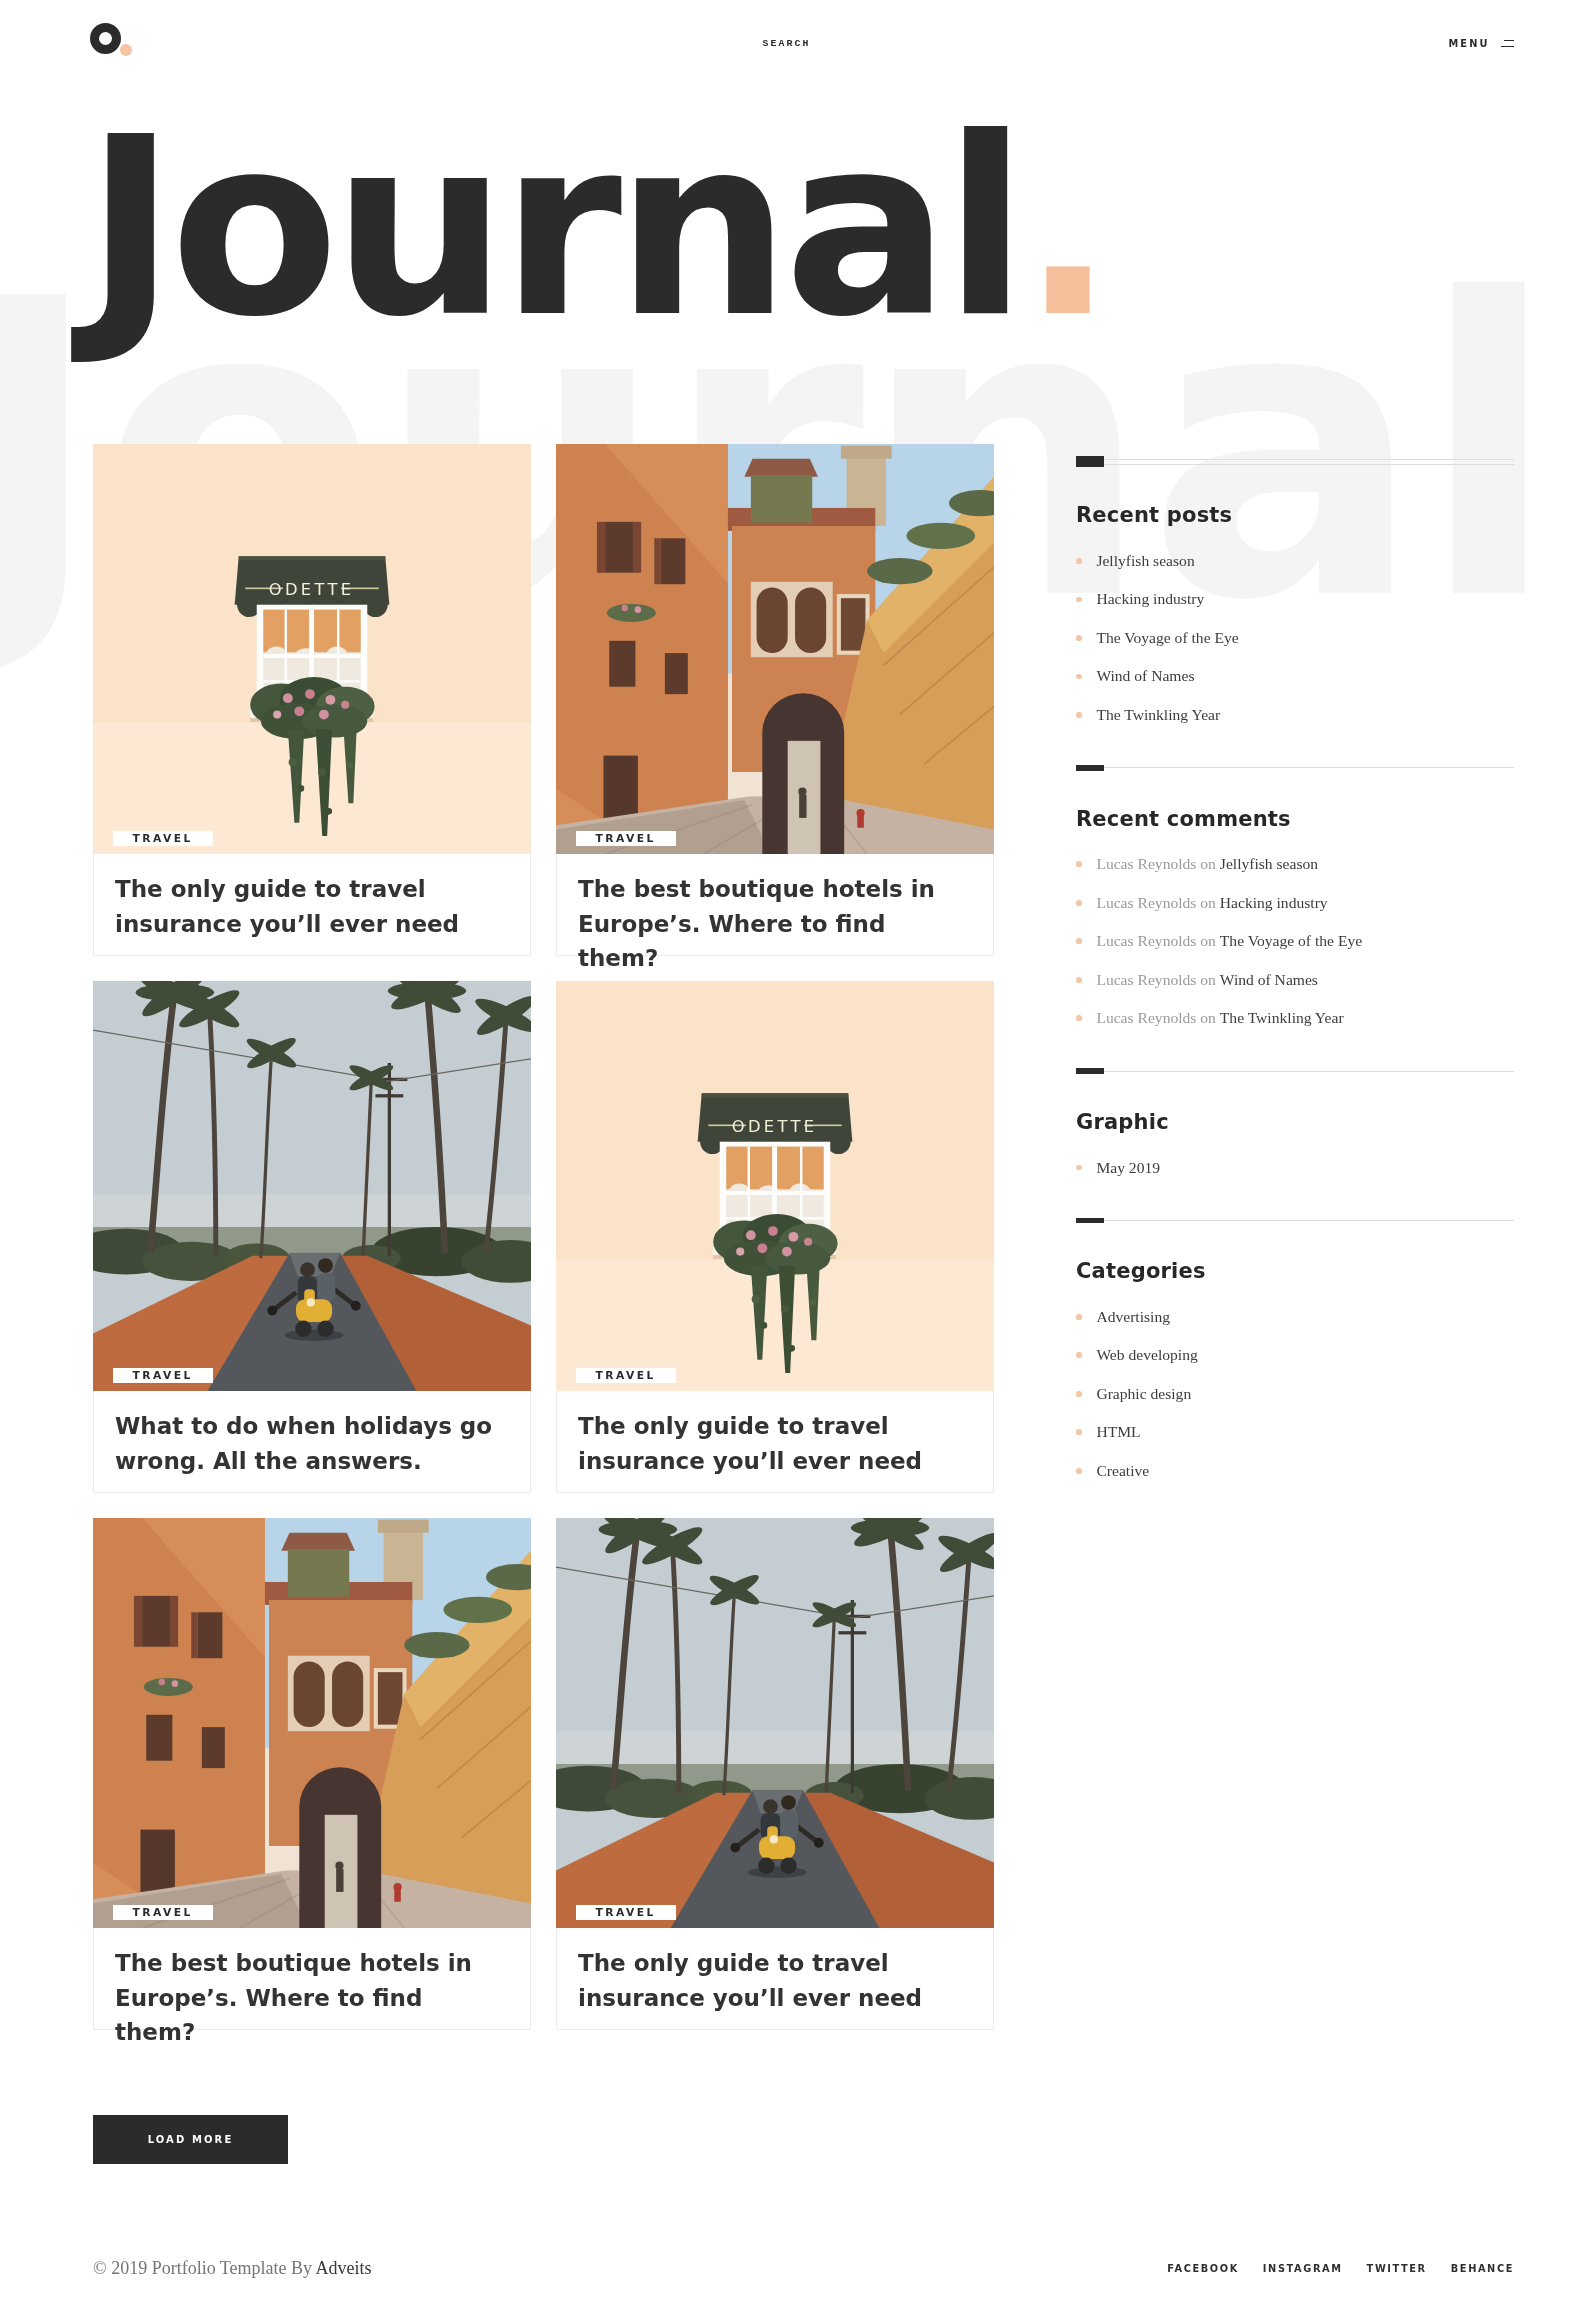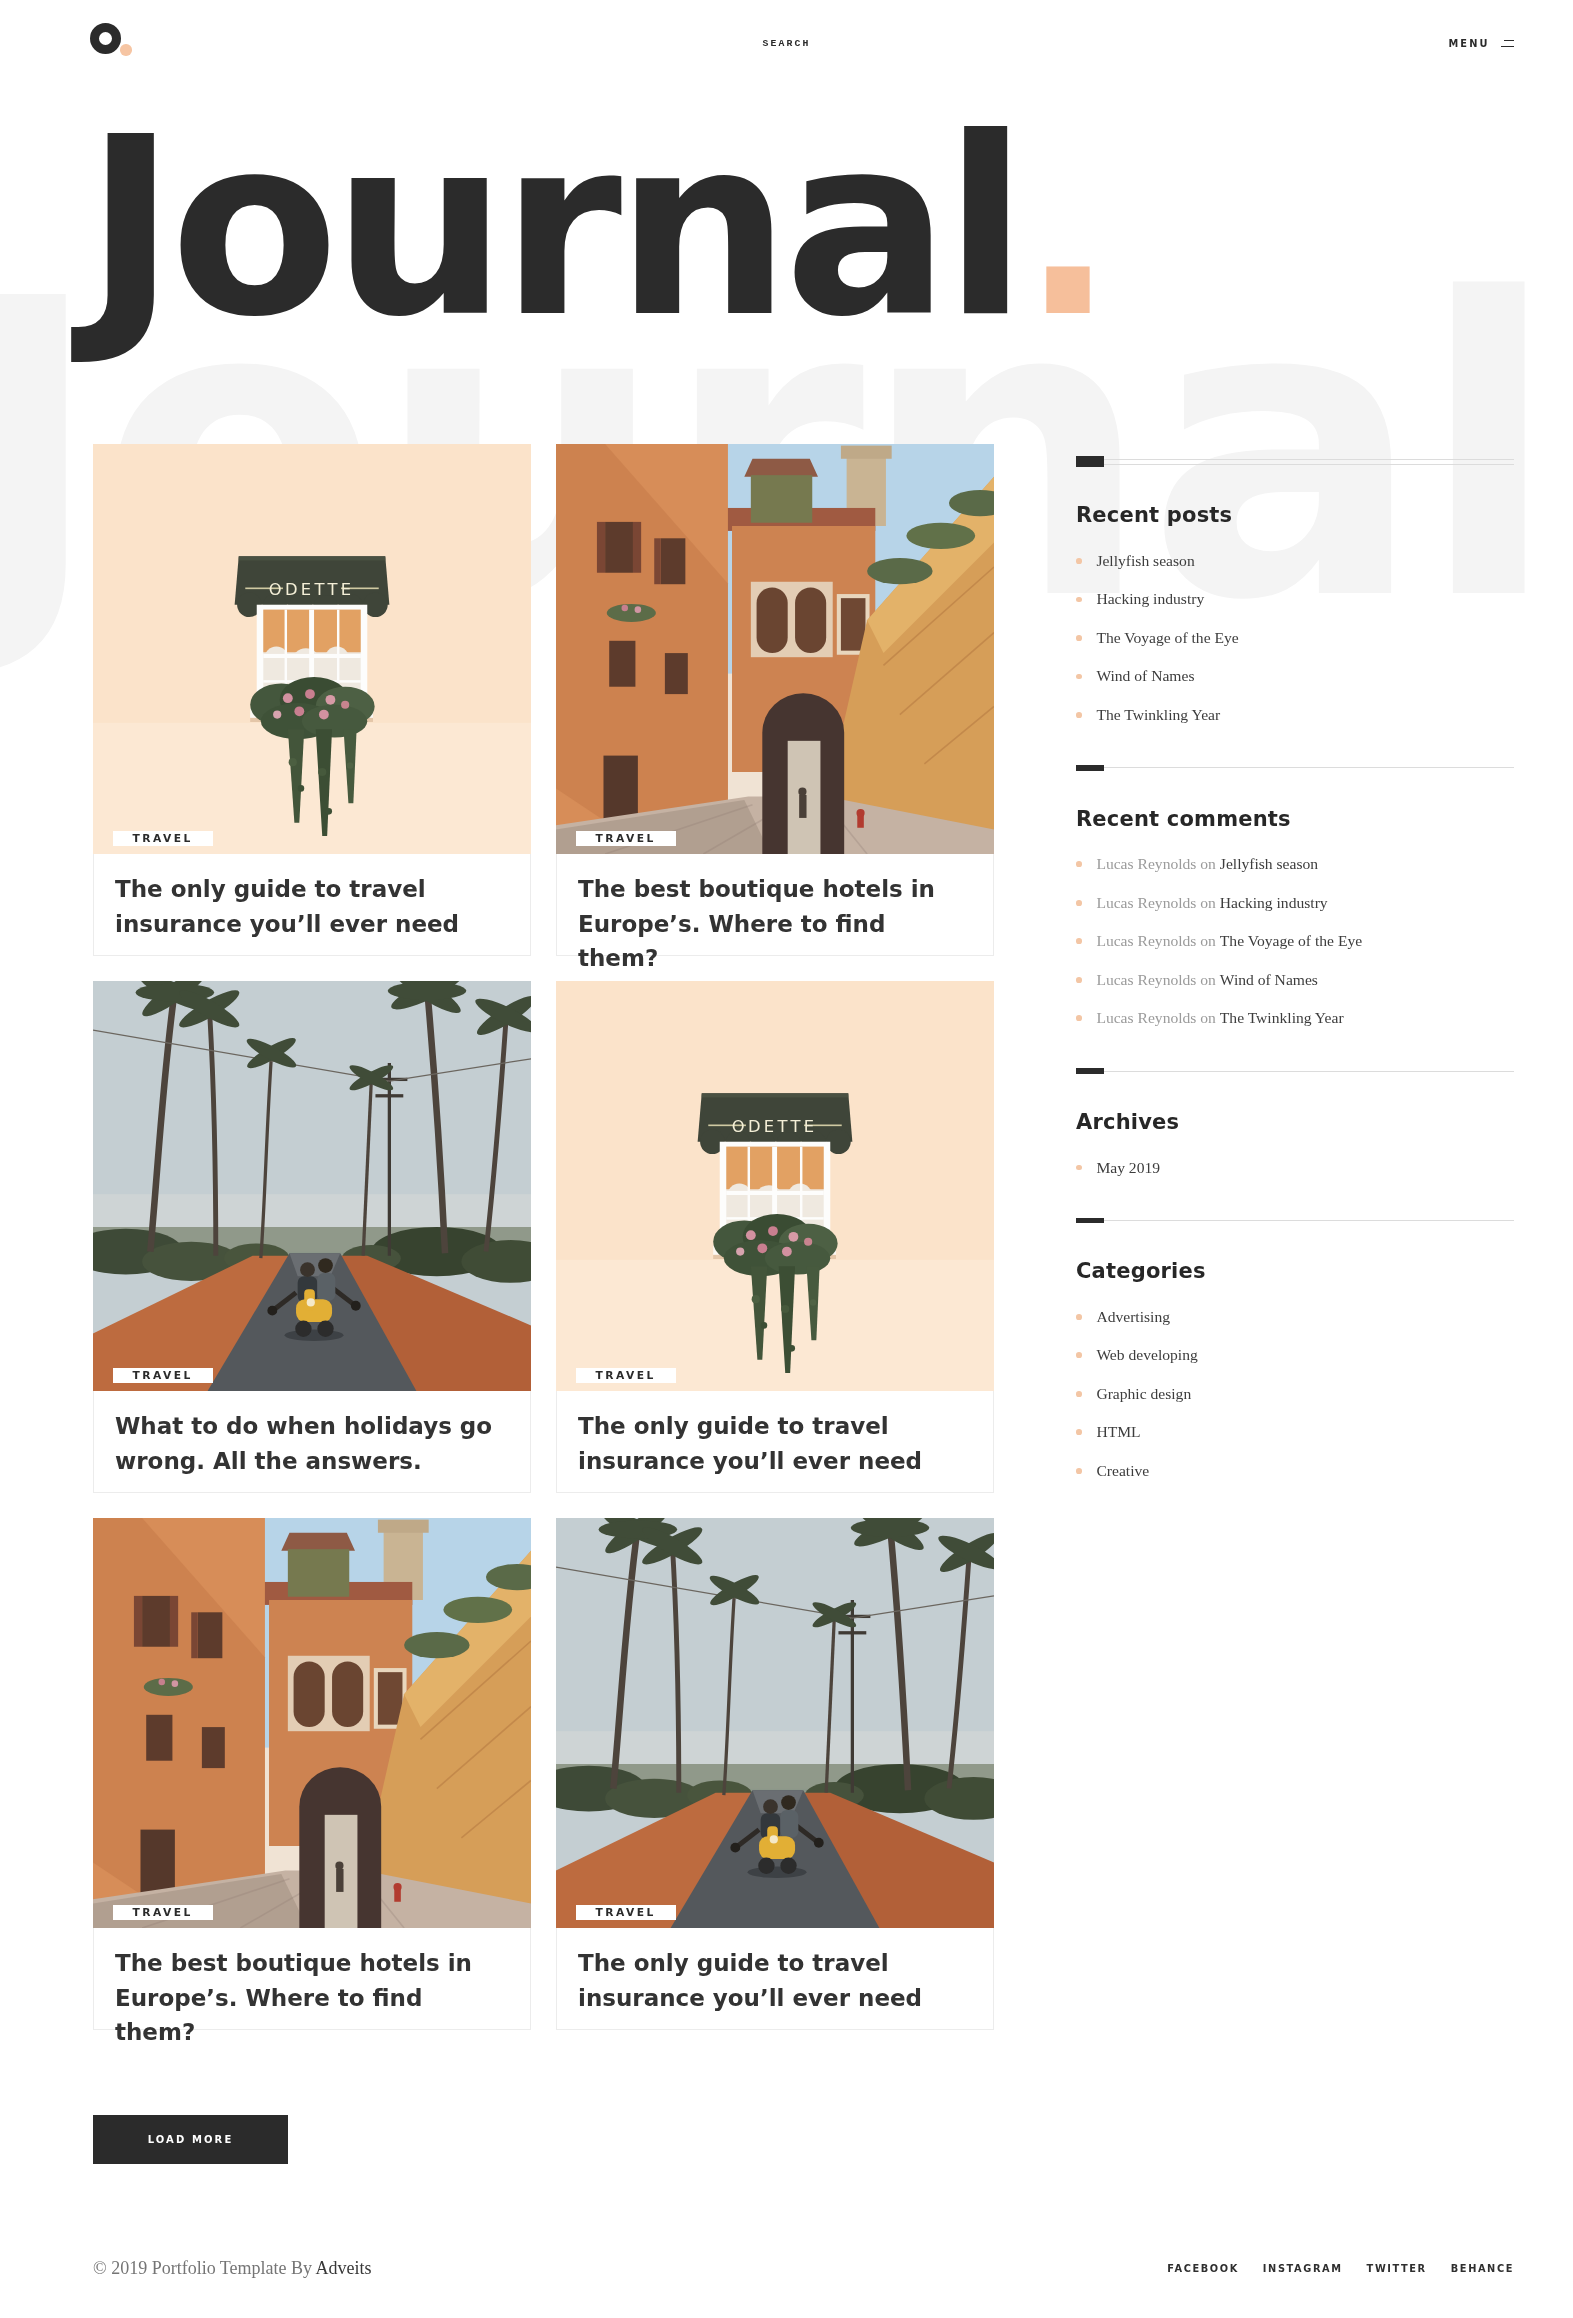--- a/index.html
+++ b/index.html
@@ -522,21 +522,21 @@
               <span class="link">The Twinkling Year</span>
             </li>
           </ul>
   </section>
 
   <section class="widget">
     <div class="divider">
             <span class="line"></span>
             <span class="mark"></span>
           </div>
-    <h3>Archives</h3>
+    <h3>Graphic</h3>
     <ul>
             <li>
               <span class="bullet"></span>
               <span class="link">May 2019</span>
             </li>
           </ul>
   </section>
 
   <section class="widget">
     <div class="divider">

